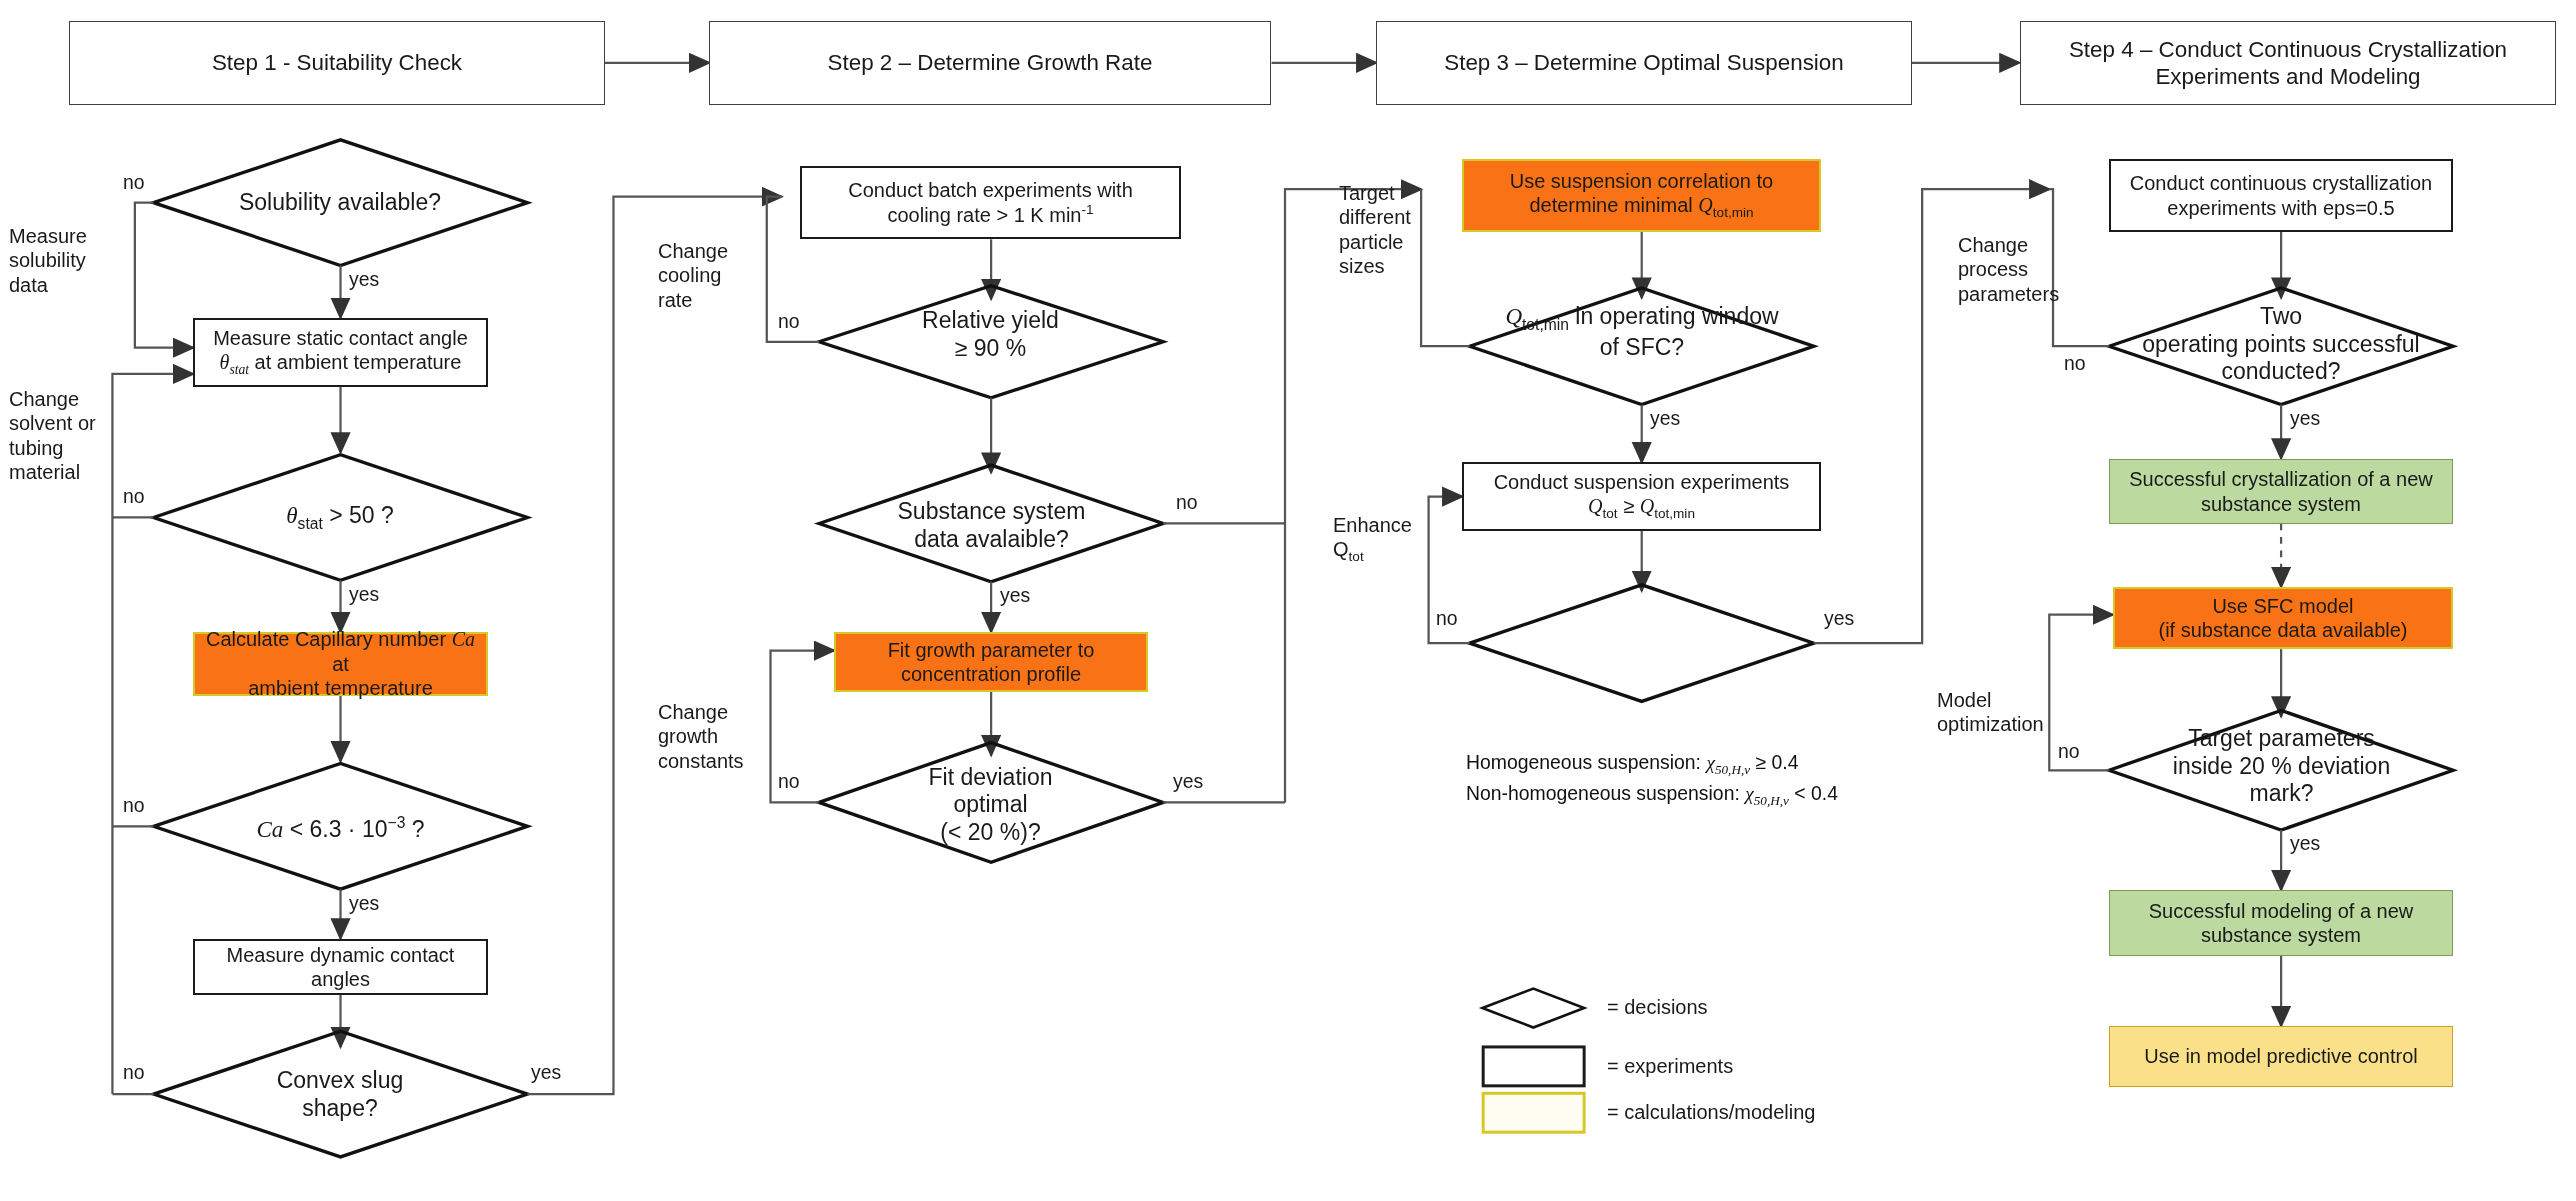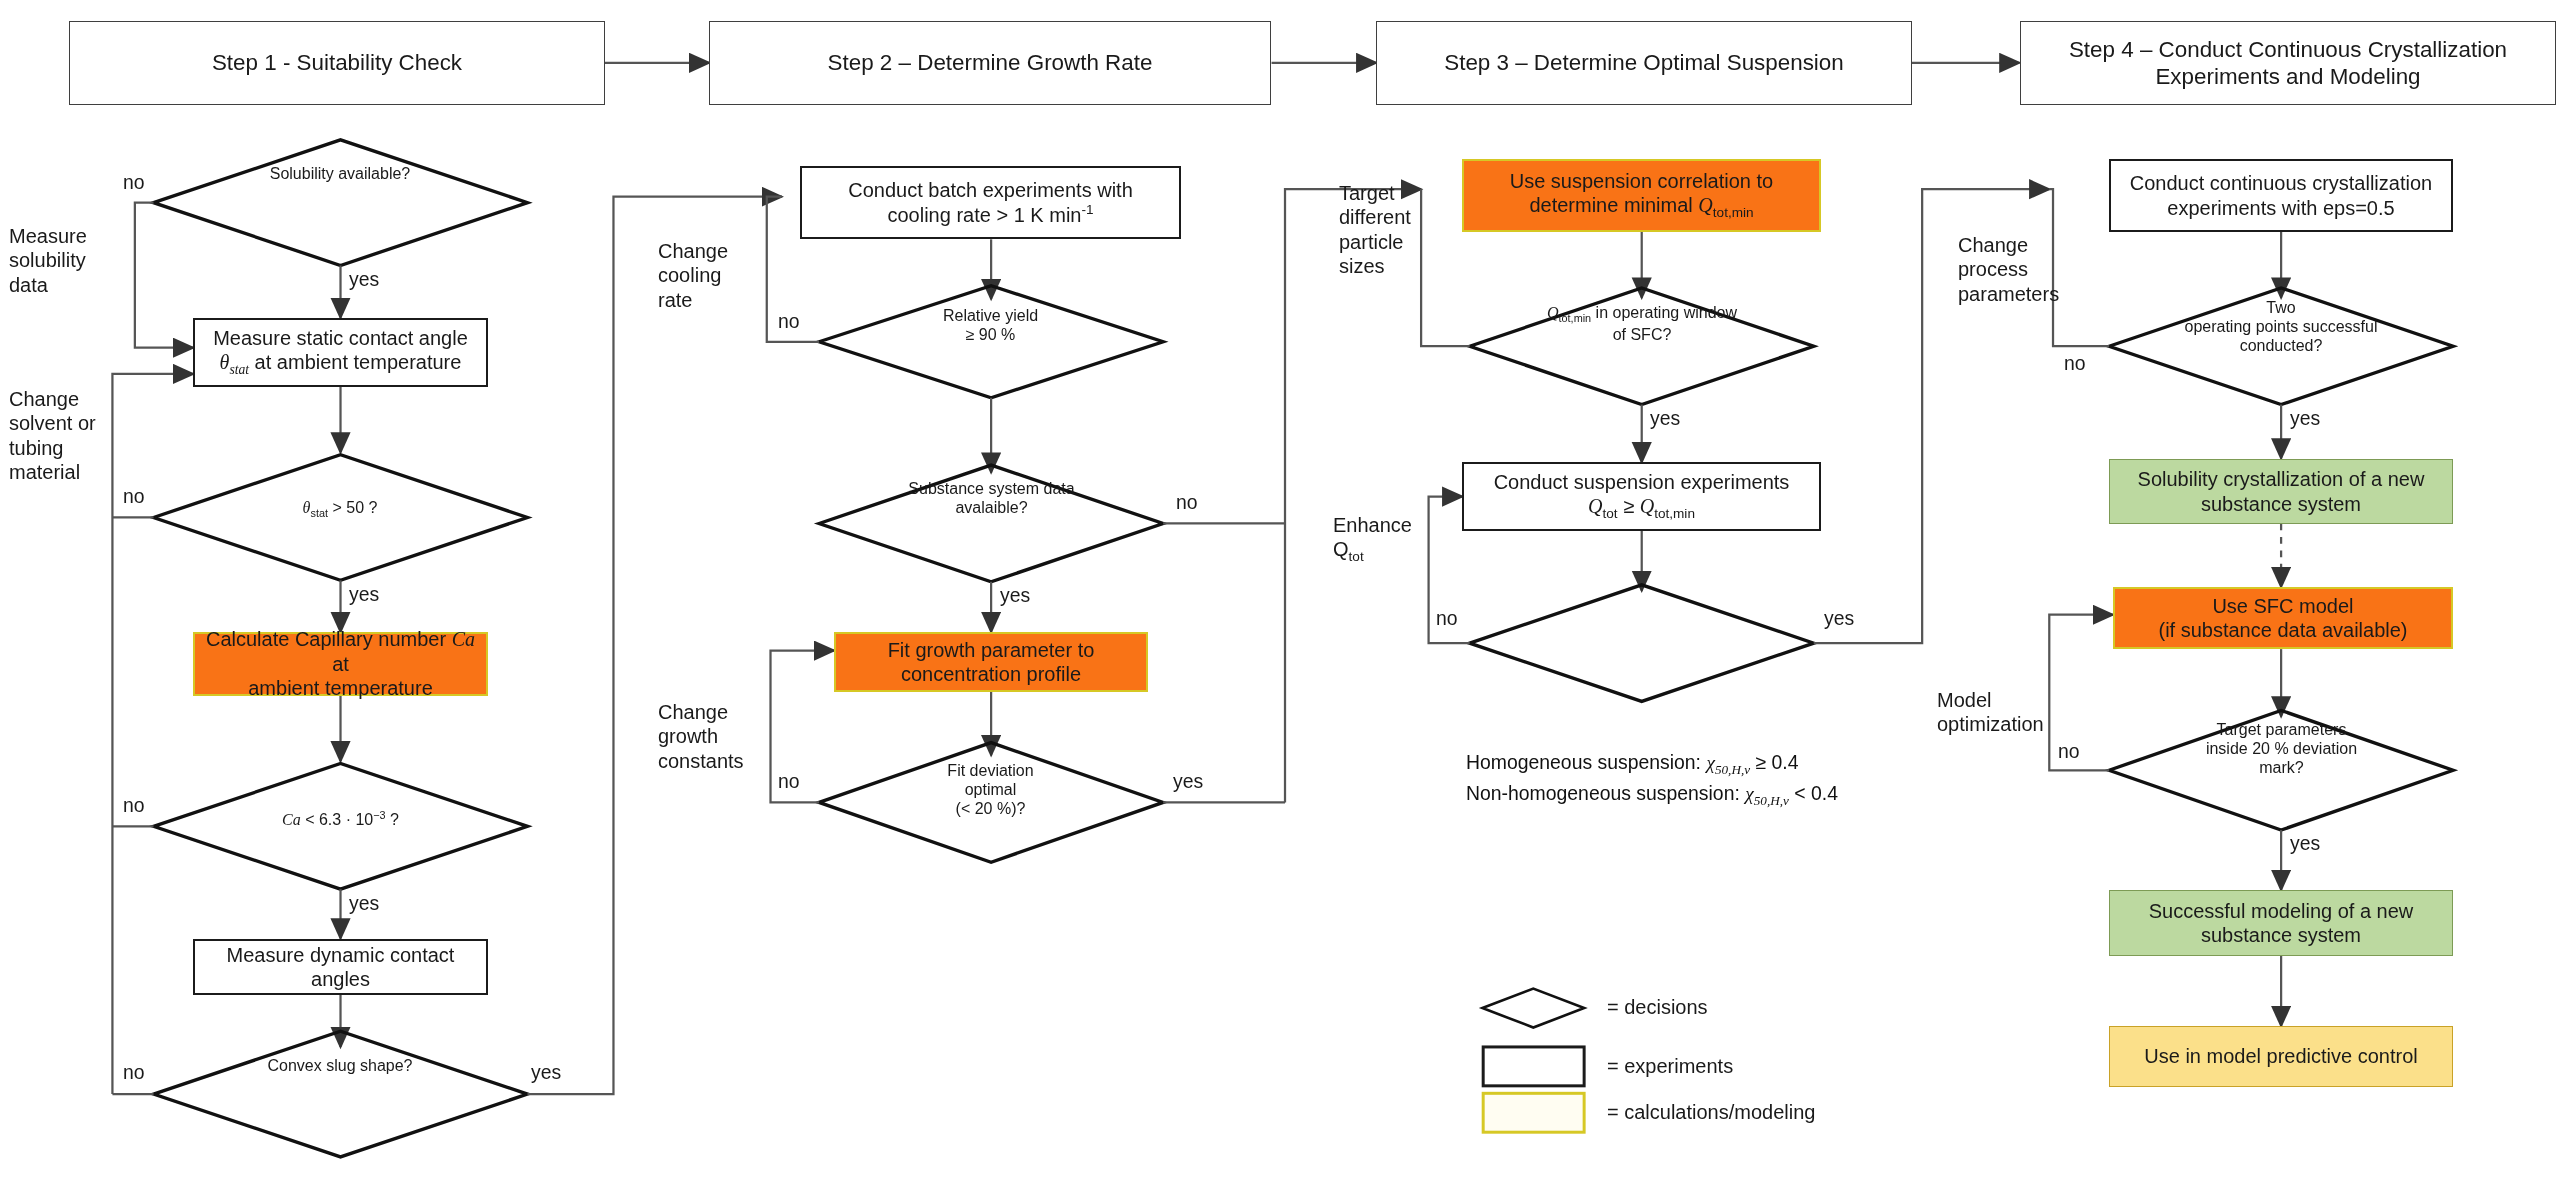--- a/index.html
+++ b/index.html
@@ -6,22 +6,22 @@
   body{font-family:"Liberation Sans", sans-serif;}
   #stage{position:relative;width:2576px;height:1201px;background:#fff;overflow:hidden;}
   svg.layer{position:absolute;left:0;top:0;width:2576px;height:1201px;}
   .node{position:absolute;box-sizing:border-box;display:flex;align-items:center;
         justify-content:center;text-align:center;line-height:1.22;color:#1a1a1a;}
   .stephdr{border:1.9px solid #3f3f3f;background:#fff;font-size:22.4px;}
   .proc{border:2.2px solid #1b1b1b;background:#fff;font-size:20px;}
   .calc{border:2.2px solid #d6c825;background:#f97316;font-size:20px;}
   .green{border:1.5px solid #7d9b55;background:#bcd9a0;font-size:20px;}
   .yellow{border:1.5px solid #c9a227;background:#fbe08a;font-size:20px;}
-  .dectext{position:absolute;box-sizing:border-box;display:flex;
-           justify-content:center;text-align:center;font-size:16px;line-height:1.2;color:#1a1a1a;
+  .dectext{position:absolute;box-sizing:border-box;display:flex;align-items:center;
+           justify-content:center;text-align:center;font-size:23px;line-height:1.2;color:#1a1a1a;
            pointer-events:none;}
   .slab{position:absolute;font-size:20px;color:#1a1a1a;line-height:1.22;}
   .elabel{position:absolute;font-size:19.4px;color:#1a1a1a;}
   .note{position:absolute;font-size:19.4px;color:#111;line-height:1.45;}
   .legtext{position:absolute;font-size:20px;color:#1a1a1a;}
   i.it{font-style:italic;font-family:"Liberation Serif",serif;}
   sub{font-size:0.68em;}
   sup{font-size:0.68em;}
 </style>
 </head>
@@ -289,21 +289,21 @@
   <div class="dectext" style="left:2124px;top:298px;width:314px;height:93px;">
     <div>
       <span>Two</span><br>
       <span>operating points successful</span><br>
       <span>conducted?</span>
     </div>
   </div>
 
   <div class="node green" style="left:2109px;top:459px;width:344px;height:65px;padding:0 6px;">
     <div>
-      <span>Solubility crystallization of a new</span><br>
+      <span>Successful crystallization of a new</span><br>
       <span>substance system</span>
     </div>
   </div>
 
   <div class="node calc" style="left:2113px;top:587px;width:340px;height:62px;padding:0 0;">
     <div>
       <span>Use SFC model</span><br>
       <span>(if substance data available)</span>
     </div>
   </div>

